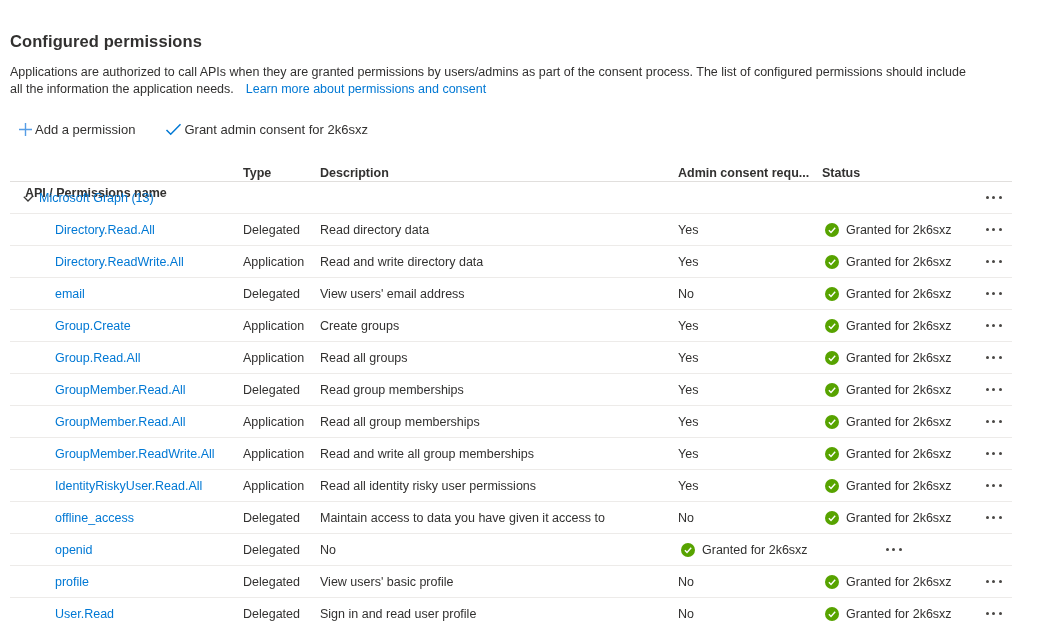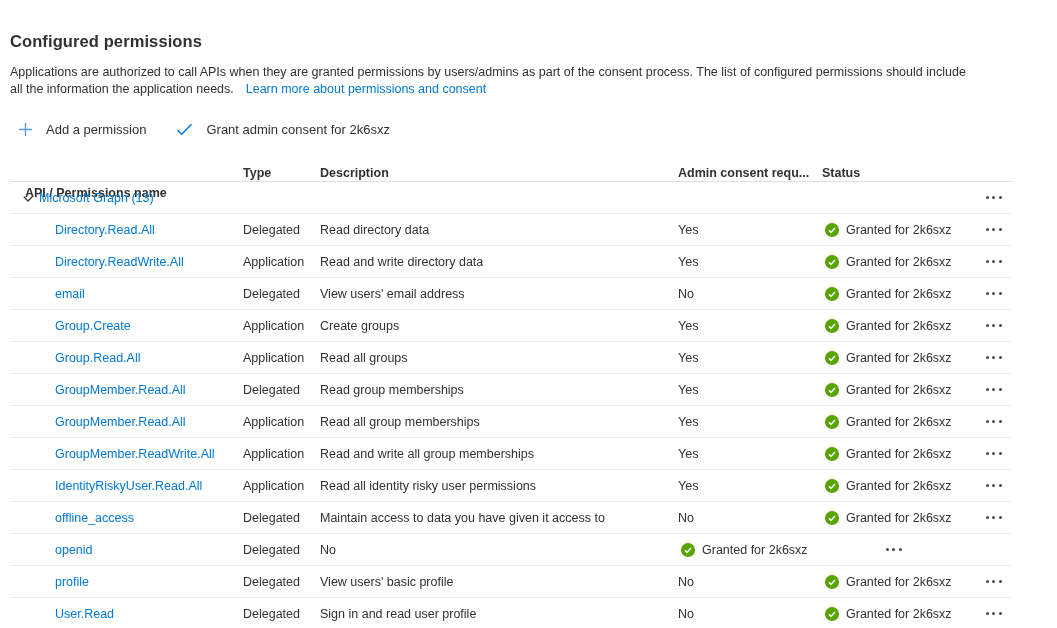--- a/index.html
+++ b/index.html
@@ -16,21 +16,21 @@
     width:1057px;height:628px;background:#ffffff;overflow:hidden;
     font-family:"Liberation Sans","DejaVu Sans",sans-serif;
     color:var(--text);
     -webkit-font-smoothing:antialiased;
   }
   .page{padding:16px 0 0 10px;}
   .title{font-size:16.5px;font-weight:700;margin:16px 0 13px 0;letter-spacing:0.1px;}
   .desc{font-size:12.5px;line-height:16.5px;margin:0 0 21px 0;max-width:1010px;}
   .desc a{color:var(--link);text-decoration:none;margin-left:12px;cursor:pointer;}
   .toolbar{display:flex;align-items:center;gap:18px;margin:0 0 12px 2px;}
-  .cmd{display:inline-flex;align-items:center;gap:13px;background:none;border:none;
+  .cmd{display:inline-flex;align-items:center;gap:2px;background:none;border:none;
        font-family:inherit;font-size:13px;color:var(--text);padding:4px 6px;cursor:pointer;}
   .icon{display:inline-flex;align-items:center;justify-content:center;flex:none;}
   .add-icon{color:var(--add-blue);}
   .grant-icon{color:var(--link);}
   .chevron-icon{color:#3b3a39;margin-top:2px;}
 
   .table{width:1002px;font-size:12.5px;}
   .grid{display:grid;grid-template-columns:223px 77px 358px 144px 163px 37px;align-items:center;}
   .thead{height:29px;border-bottom:1px solid var(--border-head);font-weight:700;font-size:12.5px;}
   .cell{padding-left:10px;white-space:nowrap;overflow:hidden;text-overflow:ellipsis;}

